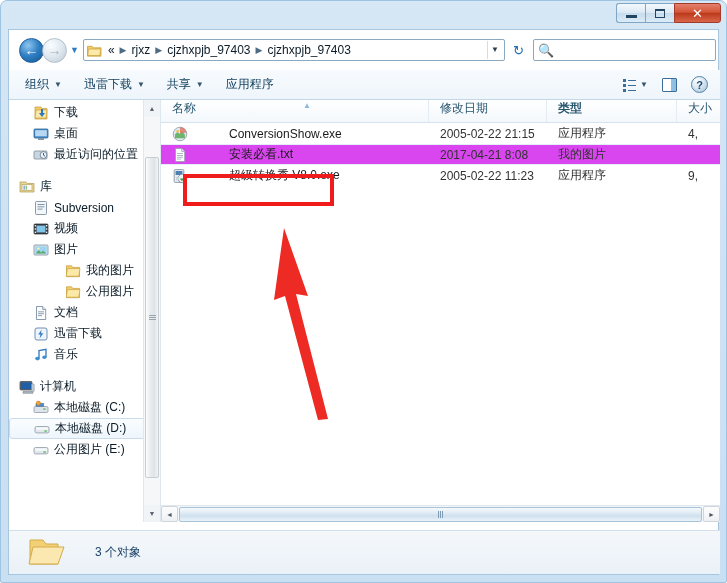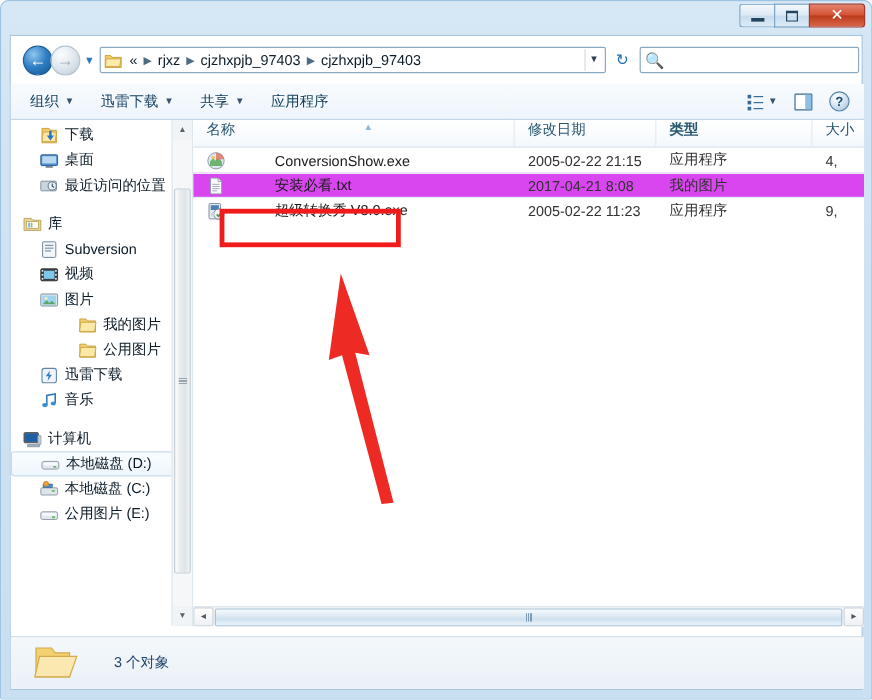--- a/index.html
+++ b/index.html
@@ -463,20 +463,32 @@
             </div>
             <div class="nav-item indent2">
               <span class="nav-ico"><svg viewBox="0 0 16 16">
                   <path d="M1.5 2.8h5l1.3 1.6H14.5v9.3h-13z" fill="#f3cd6c" stroke="#c29a34" stroke-width=".7"></path>
                   <path d="M2.4 5.6h12.6l-1.2 7.6H1.3z" fill="#fce9a8" stroke="#c29a34" stroke-width=".6"></path>
                 </svg></span>
               <span>公用图片</span>
             </div>
             <div class="nav-item indent1">
               <span class="nav-ico"><svg viewBox="0 0 16 16">
+                  <path d="M3.5 1.5h6.2l3 3v10h-9.2z" fill="#fbfdfe" stroke="#6d8296" stroke-width=".8"></path>
+                  <path d="M9.7 1.5v3h3" fill="#dbe5ed" stroke="#6d8296" stroke-width=".7"></path>
+                  <g fill="#8096a8">
+                    <rect x="5" y="6.4" width="6" height=".9"></rect>
+                    <rect x="5" y="8.3" width="6" height=".9"></rect>
+                    <rect x="5" y="10.2" width="4" height=".9"></rect>
+                  </g>
+                </svg></span>
+              <span>文档</span>
+            </div>
+            <div class="nav-item indent1">
+              <span class="nav-ico"><svg viewBox="0 0 16 16">
                   <rect x="2" y="2" width="12" height="12" rx="2" fill="#eef4fa" stroke="#5d86ad" stroke-width=".9"></rect>
                   <path d="M8.6 3.8L5.2 8.6h2.3L6.6 12.4l3.7-5.1H8z" fill="#2f7ec2"></path>
                 </svg></span>
               <span>迅雷下载</span>
             </div>
             <div class="nav-item indent1">
               <span class="nav-ico"><svg viewBox="0 0 16 16">
                   <path d="M6 11.4V3.6l7-1.3v7.6" stroke="#2f79bd" stroke-width="1.3" fill="none"></path>
                   <ellipse cx="4.5" cy="11.6" rx="2.3" ry="1.8" fill="#3d8ed1"></ellipse>
                   <ellipse cx="11.4" cy="10.2" rx="2.1" ry="1.7" fill="#3d8ed1"></ellipse>
@@ -486,36 +498,36 @@
             <div class="nav-gap"></div>
             <div class="nav-item">
               <span class="nav-ico"><svg viewBox="0 0 16 16">
                   <rect x="1" y="2.5" width="12" height="8.5" rx="1" fill="#5f6a75" stroke="#39424c" stroke-width=".7"></rect>
                   <rect x="2" y="3.5" width="10" height="6.5" fill="#1f5fa8"></rect>
                   <path d="M4 12.5h10v1.8H4z" fill="#aab5bf" stroke="#7b8792" stroke-width=".6"></path>
                   <rect x="12.6" y="5" width="2.6" height="7.4" rx=".6" fill="#c3ccd5" stroke="#8d98a2" stroke-width=".6"></rect>
                 </svg></span>
               <span>计算机</span>
             </div>
-            <div class="nav-item indent1 selected">
-              <span class="nav-ico"><svg viewBox="0 0 16 16">
-                  <rect x="1" y="5.5" width="14" height="6.4" rx="1.6" fill="#e2e8ee" stroke="#8e9aa6" stroke-width=".8"></rect>
-                  <rect x="2" y="6.4" width="12" height="2.4" rx="1" fill="#f6f9fb"></rect>
-                  <rect x="10.3" y="9.3" width="2.6" height="1.5" rx=".3" fill="#66bd68"></rect>
-                </svg></span>
-              <span>本地磁盘 (D:)</span>
-            </div>
             <div class="nav-item indent1">
               <span class="nav-ico"><svg viewBox="0 0 16 16">
                   <rect x="1" y="6.5" width="14" height="6" rx="1.2" fill="#dde4ea" stroke="#8e9aa6" stroke-width=".8"></rect>
                   <rect x="10.2" y="8.3" width="2.4" height="1.5" fill="#69c06a"></rect>
                   <path d="M3 6.2V3.4h7.6v2.8z" fill="#4d90cf" stroke="#2d669c" stroke-width=".6"></path>
                   <circle cx="5.4" cy="3.2" r="2.1" fill="#f0a33a" stroke="#c27a1f" stroke-width=".6"></circle>
                 </svg></span>
               <span>本地磁盘 (C:)</span>
+            </div>
+            <div class="nav-item indent1 selected">
+              <span class="nav-ico"><svg viewBox="0 0 16 16">
+                  <rect x="1" y="5.5" width="14" height="6.4" rx="1.6" fill="#e2e8ee" stroke="#8e9aa6" stroke-width=".8"></rect>
+                  <rect x="2" y="6.4" width="12" height="2.4" rx="1" fill="#f6f9fb"></rect>
+                  <rect x="10.3" y="9.3" width="2.6" height="1.5" rx=".3" fill="#66bd68"></rect>
+                </svg></span>
+              <span>本地磁盘 (D:)</span>
             </div>
             <div class="nav-item indent1">
               <span class="nav-ico"><svg viewBox="0 0 16 16">
                   <rect x="1" y="5.5" width="14" height="6.4" rx="1.6" fill="#e2e8ee" stroke="#8e9aa6" stroke-width=".8"></rect>
                   <rect x="2" y="6.4" width="12" height="2.4" rx="1" fill="#f6f9fb"></rect>
                   <rect x="10.3" y="9.3" width="2.6" height="1.5" rx=".3" fill="#66bd68"></rect>
                 </svg></span>
               <span>公用图片 (E:)</span>
             </div>
           </div>

